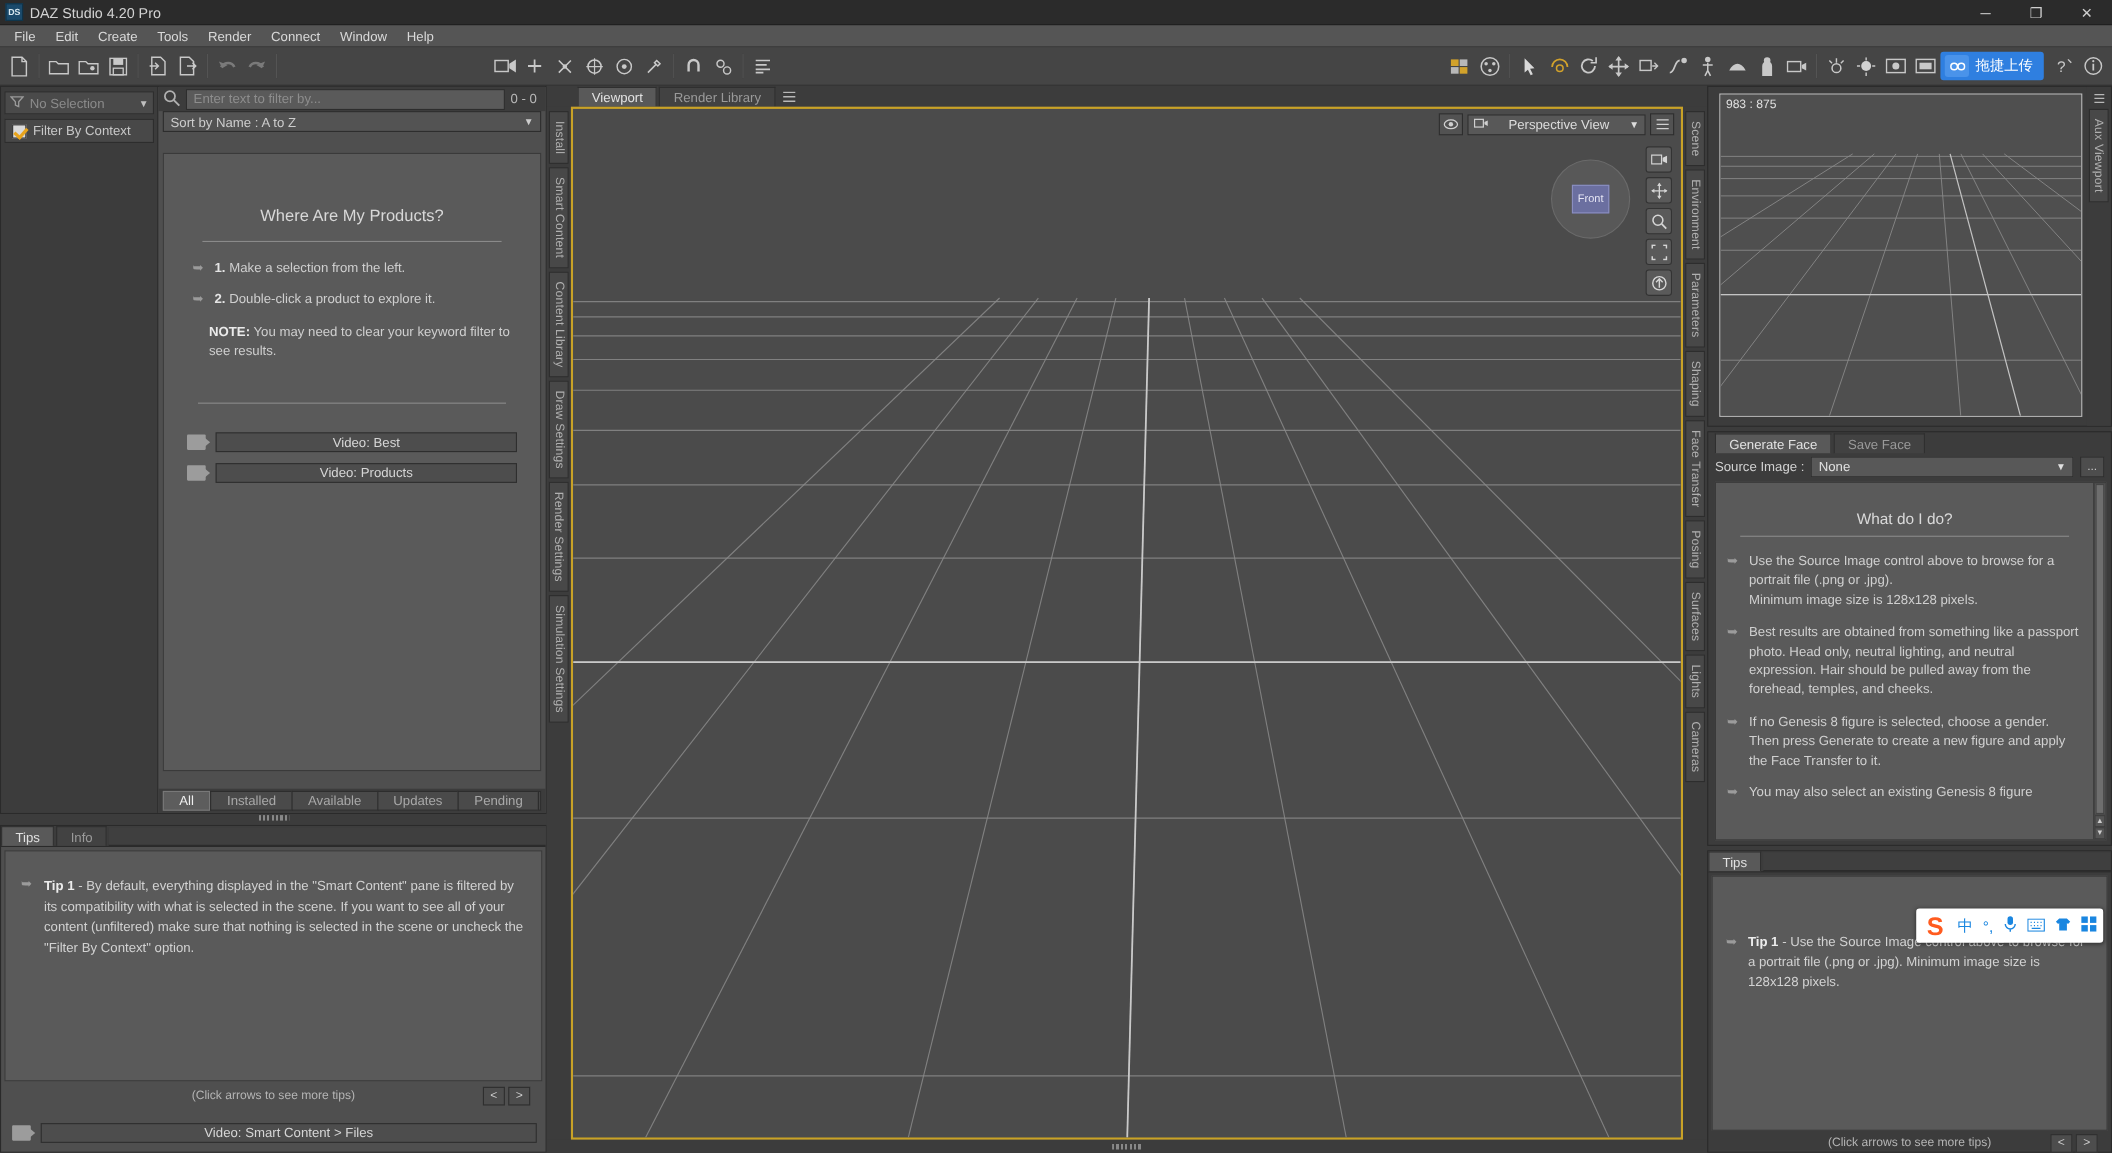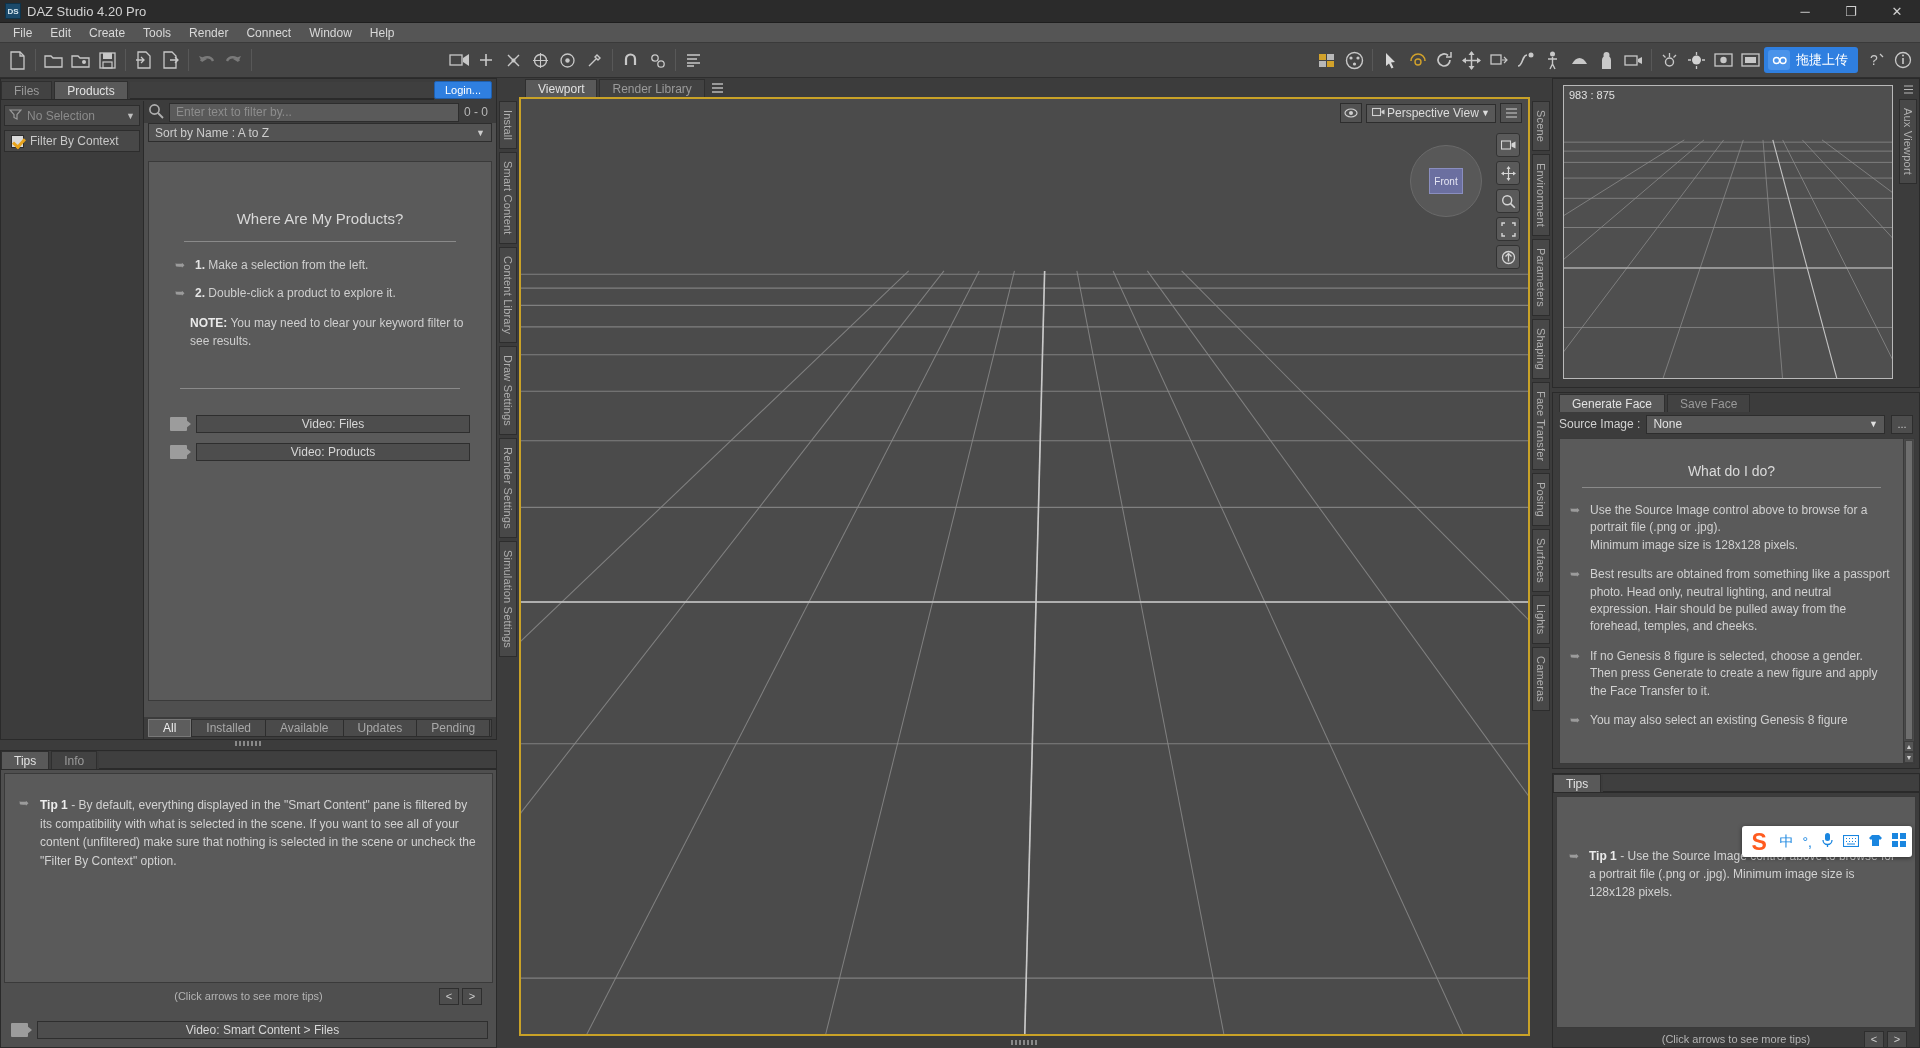--- a/index.html
+++ b/index.html
@@ -173,21 +173,21 @@
                  align-items: center; padding-top: 4px; }
   .vrail-tab {
     writing-mode: vertical-rl; font-size: 11px; color: #b0b0b0; background: #484848;
     border: 1px solid #2d2d2d; padding: 8px 2px; margin-bottom: 3px; letter-spacing: .2px;
   }
   #viewport { flex: 1; position: relative; background: #4a4a4a; border: 2px solid #c9a227;
               overflow: hidden; min-width: 0; }
   #vp-toolbar { position: absolute; top: 4px; right: 6px; display: flex;
                 align-items: center; gap: 4px; z-index: 5; }
   #persp-combo { height: 19px; background: #585858; border: 1px solid #2d2d2d;
-                 display: flex; align-items: center; padding: 0 5px; gap: 2px;
+                 display: flex; align-items: center; padding: 0 5px; gap: 18px;
                  font-size: 12px; color: #dcdcdc; min-width: 130px; }
   #persp-combo .cb-arrow { margin-left: auto; font-size: 9px; }
   .vp-icobtn { width: 22px; height: 20px; background: #525252; border: 1px solid #2d2d2d;
                display: flex; align-items: center; justify-content: center; color: #cfcfcf; }
   #vp-rightcol { position: absolute; top: 34px; right: 8px; display: flex;
                  flex-direction: column; gap: 4px; z-index: 5; align-items: center; }
   .vp-nav { width: 24px; height: 24px; background: #5a5a5a; border: 1px solid #333;
             border-radius: 3px; display: flex; align-items: center; justify-content: center;
             color: #d5d5d5; }
   #viewcube { width: 72px; height: 72px; border-radius: 50%; background: #585858;
@@ -504,28 +504,20 @@
         <circle cx="9" cy="4.6" r="1" fill="#c8c8c8"></circle>
       </svg>
   </div>
 </div>
 
 <div id="main">
 
   <div id="leftcol">
 
     <div id="products-pane">
-      <div class="ppane-head">
-        <div class="tabstrip" style="flex:1">
-          <div class="tab">Files</div>
-          <div class="tab active">Products</div>
-          <div class="filler"></div>
-        </div>
-        <div id="login-btn">Login...</div>
-      </div>
 
       <div id="products-body">
         <div id="cat-col">
           <div class="combo">
             <span style="margin-right:5px">
               <svg width="13" height="11">
                   <path d="M1 1h11l-4 4.5V10l-3-1.5V5.5z" fill="none" stroke="#9a9a9a" stroke-width="1.2"></path>
                 </svg>
             </span>
             <span>No Selection</span>
@@ -567,21 +559,21 @@
               <span class="bullet">➥</span>
               <span><b>2.</b>
               <span>Double-click a product to explore it.</span></span>
             </div>
             <div class="hv-note">
               <b>NOTE:</b><span> You may need to clear your keyword filter to see results.</span>
             </div>
             <div class="hv-rule" style="margin-top:38px;width:280px"></div>
             <div class="vid-btn">
               <span class="vid-ico"></span>
-              <span class="vid-label">Video: Files</span>
+              <span class="vid-label">Video: Best</span>
             </div>
             <div class="vid-btn">
               <span class="vid-ico"></span>
               <span class="vid-label">Video: Products</span>
             </div>
           </div>
 
           <div id="filter-tabs">
             <div class="ftab active">All</div>
             <div class="ftab">Installed</div>

